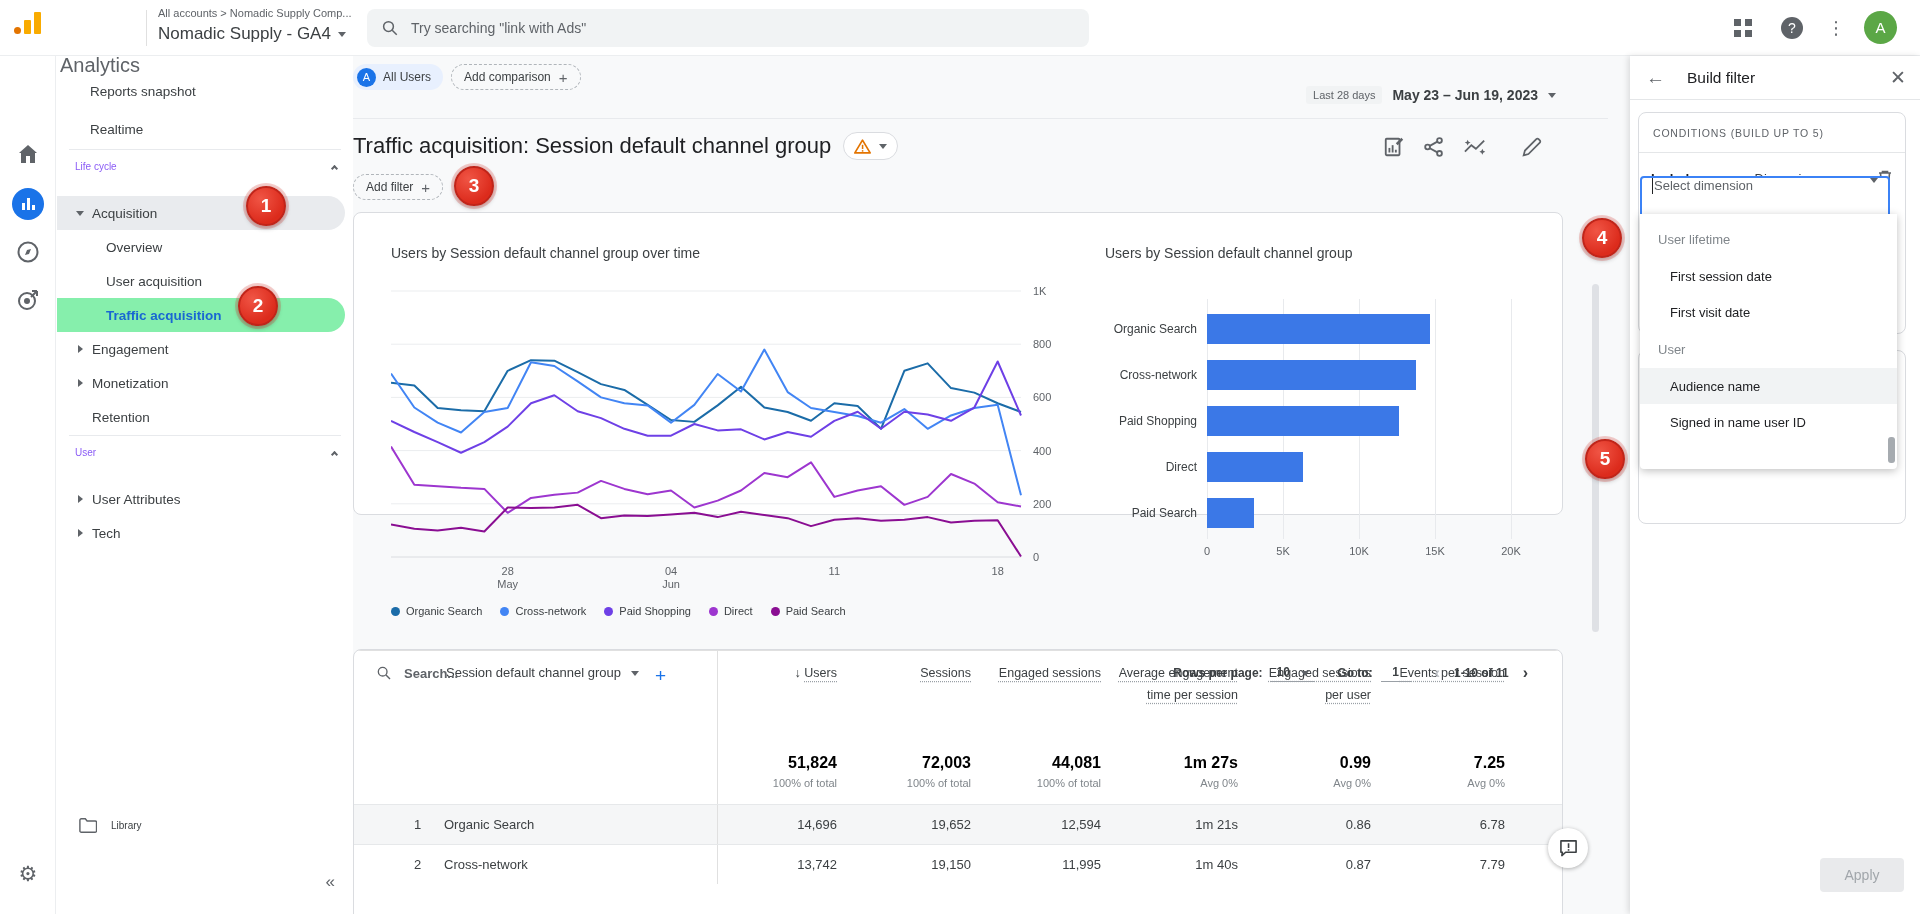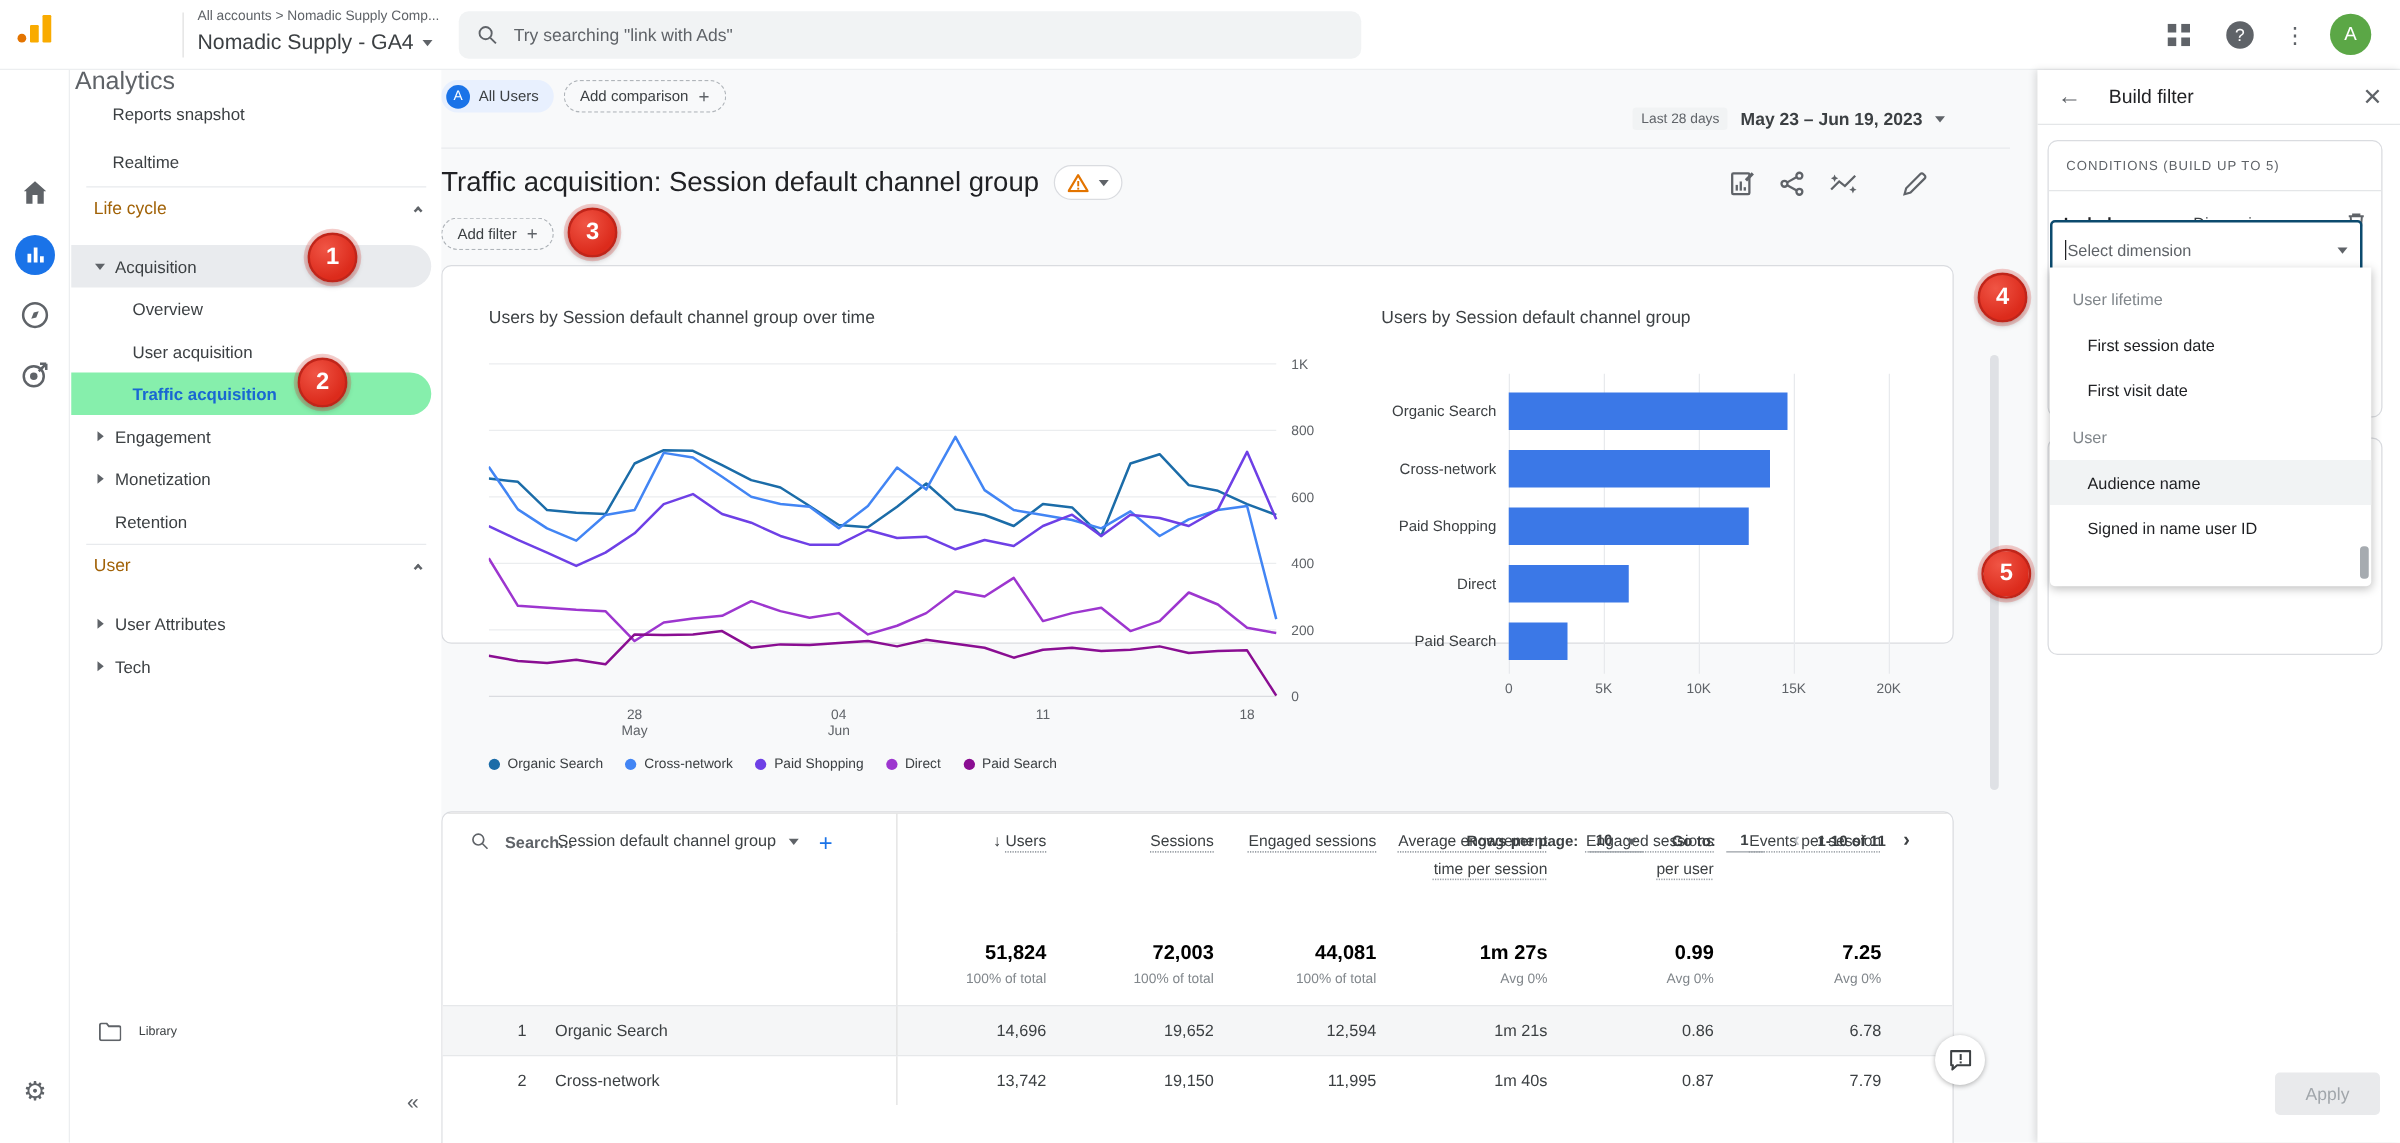--- a/index.html
+++ b/index.html
@@ -28,21 +28,21 @@
   #rail { position:absolute; left:0; top:56px; width:56px; height:858px; background:#fff; border-right:1px solid #eceef0; z-index:20; }
   .rail-ic { position:absolute; left:16px; width:24px; height:24px; color:#5f6368; cursor:pointer; }
   #rail-active { position:absolute; left:12px; top:132px; width:32px; height:32px; border-radius:50%; background:#1a73e8;
     display:flex; align-items:center; justify-content:center; cursor:pointer; }
 
   
   #drawer { position:absolute; left:57px; top:56px; width:296px; height:858px; background:#fff; z-index:19; }
   #drawer-list { padding-top:16px; }
   .d-top { height:38px; display:flex; align-items:center; padding-left:33px; font-size:13.5px; color:#3c4043; cursor:pointer; }
   .d-div { height:1px; background:#e8eaed; margin:1px 12px 2px 12px; }
-  .d-sec { height:44px; display:flex; align-items:center; padding:0 16px 16px 18px; font-size:14px; color:#a16207; cursor:pointer; }
+  .d-sec { height:44px; display:flex; align-items:center; padding:0 16px 16px 18px; font-size:10px; color:#8b5cf6; cursor:pointer; }
   .d-sec .spacer { flex:1; }
   .d-row { height:34px; display:flex; align-items:center; padding-left:12px; font-size:13.5px; color:#3c4043;
     border-radius:0 17px 17px 0; margin-right:8px; cursor:pointer; position:relative; }
   .d-row .arr { width:22px; display:flex; justify-content:center; }
   .d-row .lbl { margin-left:1px; }
   .d-row.plain .lbl { margin-left:23px; }
   .d-row.child .lbl { margin-left:37px; }
   .d-row.active-gray { background:#e9ebee; }
   .d-row.selected { background:#86efac; }
   .d-row.selected .lbl { color:#1967d2; font-weight:bold; }
@@ -132,22 +132,22 @@
   #panel-head { height:44px; display:flex; align-items:center; padding:0 14px 0 16px; border-bottom:1px solid #e4e6e8; }
   #panel-back { font-size:19px; color:#5f6368; cursor:pointer; }
   #panel-title { font-size:15.5px; color:#202124; margin-left:22px; flex:1; }
   #panel-close { font-size:19px; color:#5f6368; cursor:pointer; }
   #cond-card { position:absolute; left:8px; top:56px; width:268px; height:222px; border:1px solid #dadce0; border-radius:8px; background:#fff;}
   #cond-head { height:40px; display:flex; align-items:center; padding-left:14px; font-size:10.5px; letter-spacing:.8px; color:#5f6368;
     border-bottom:1px solid #e4e6e8; }
   #include-row { display:flex; align-items:center; padding:16px 12px 0 12px; gap:6px; }
   #include-lbl { font-size:13px; color:#202124; font-weight:bold; cursor:pointer; }
   #dimension-lbl { font-size:13px; color:#3c4043; margin-left:38px; flex:1; }
-  #select-box { position:absolute; left:10px; top:120px; width:250px; height:48px; border:2px solid #0c4a6e; border-radius:4px;
-    background:#fff; display:flex; align-items:center; padding:0 10px; cursor:text; }
+  #select-box { position:absolute; left:10px; top:120px; width:250px; height:48px; border:2px solid #3b82f6; border-radius:4px;
+    background:#fff; display:flex; align-items:flex-start; padding:0 10px; cursor:text; }
   #select-box .caret { width:1px; height:16px; background:#202124; margin-right:1px; }
   #select-box .ph { font-size:13px; color:#5f6368; flex:1; }
   #sum-card { position:absolute; left:8px; top:294px; width:268px; height:174px; border:1px solid #dadce0; border-radius:8px; background:#fff; }
   #dropdown { position:absolute; left:10px; top:158px; width:257px; height:255px; background:#fff; border-radius:0 0 4px 4px;
     box-shadow:0 2px 8px rgba(0,0,0,.25); z-index:50; padding-top:6px; }
   .dd-group { height:38px; display:flex; align-items:center; padding-left:18px; font-size:13px; color:#80868b; }
   .dd-item { height:36px; display:flex; align-items:center; padding-left:30px; font-size:13px; color:#202124; cursor:pointer; }
   .dd-item.hl { background:#f1f3f4; }
   #dd-scroll { position:absolute; right:2px; bottom:6px; width:7px; height:26px; background:#a6abb0; border-radius:3px; }
   #apply-btn { position:absolute; right:16px; bottom:22px; width:84px; height:34px; background:#e9eaec; color:#a1a6ab;

